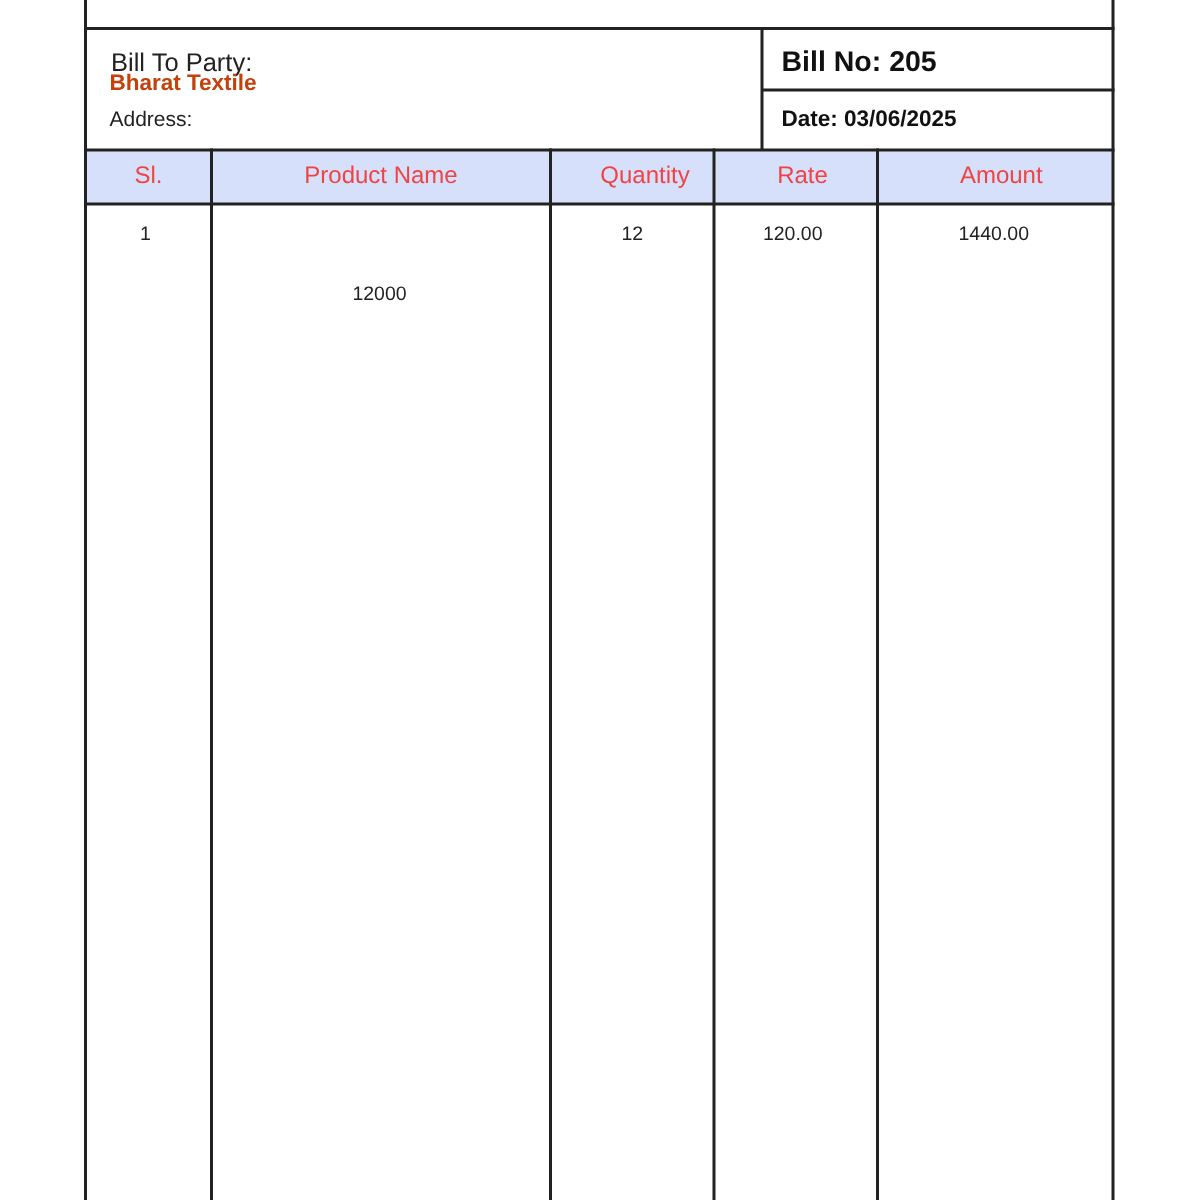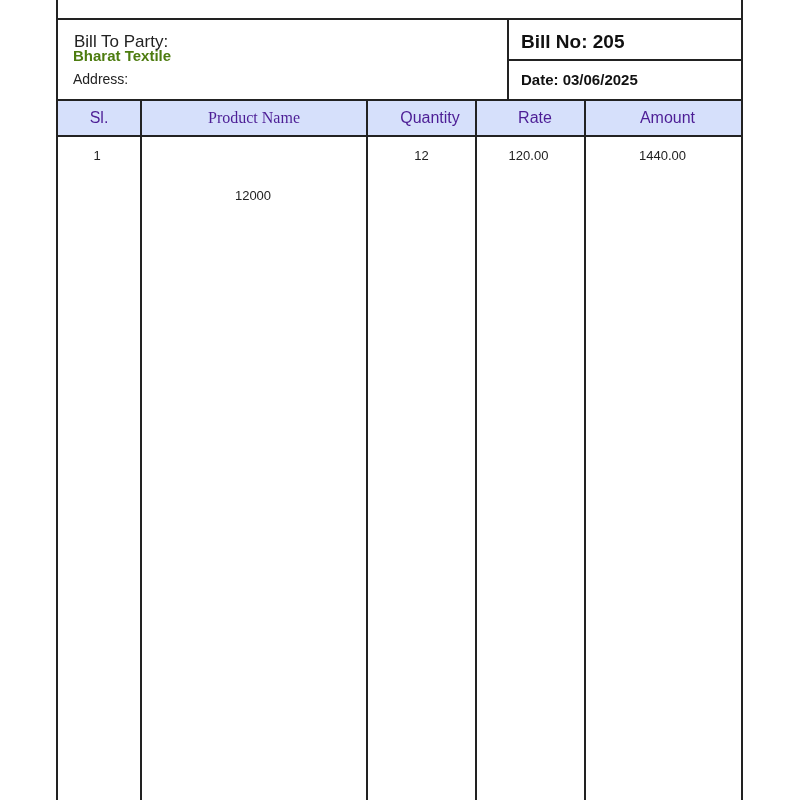--- a/index.html
+++ b/index.html
@@ -2,21 +2,21 @@
 <html><head>
   <meta charset="utf-8">
   <style>
     html, body { margin: 0; padding: 0; background: #ffffff; }
     body { width: 800px; height: 800px; position: relative; overflow: hidden;
            font-family: "Liberation Sans", "DejaVu Sans", sans-serif; color: #111; }
     .abs { position: absolute; box-sizing: border-box; }
     .vline { position: absolute; width: 2px; background: #222; }
     .hline { position: absolute; height: 2px; background: #222; }
     .header-row { position: absolute; left: 57px; top: 100px; width: 685px; height: 36px; background: #d6e0fb; }
-    .hcell { position: absolute; top: 100px; height: 36px; display: flex; align-items: center; justify-content: center; font-size: 16px; color: #4c1d95; }
+    .hcell { position: absolute; top: 100px; height: 36px; display: flex; align-items: center; justify-content: center; font-size: 16px; color: #ef4444; }
     .dcell { position: absolute; top: 145px; height: 20px; display: flex; align-items: center; justify-content: center; font-size: 13px; color: #222; }
   </style>
 </head>
 <body>
 
 <div>
   <div class="header-row"></div>
 
   <div class="vline" style="left:56px; top:0; height:800px;"></div>
   <div class="vline" style="left:741px; top:0; height:800px;"></div>
@@ -27,28 +27,28 @@
   <div class="hline" style="left:56px; top:135px; width:687px;"></div>
 
   <div class="vline" style="left:507px; top:18px; height:82px;"></div>
 
   <div class="vline" style="left:140px; top:99px; height:701px;"></div>
   <div class="vline" style="left:366px; top:99px; height:701px;"></div>
   <div class="vline" style="left:475px; top:99px; height:701px;"></div>
   <div class="vline" style="left:584px; top:99px; height:701px;"></div>
 
   <div class="abs" style="left:74px; top:32px; font-size:17px; color:#222;">Bill To Party:</div>
-  <div class="abs" style="left:73px; top:47px; font-size:15px; font-weight:bold; color:#4d7c0f;">Bharat Textile</div>
+  <div class="abs" style="left:73px; top:47px; font-size:15px; font-weight:bold; color:#c2410c;">Bharat Textile</div>
   <div class="abs" style="left:73px; top:71px; font-size:14px; color:#222;">Address:</div>
 
   <div class="abs" style="left:521px; top:31px; font-size:19px; font-weight:bold; color:#111;">Bill No: 205</div>
   <div class="abs" style="left:521px; top:71px; font-size:15px; font-weight:bold; color:#111;">Date: 03/06/2025</div>
 
   <div class="hcell" style="left:58px; width:82px;">Sl.</div>
-  <div class="hcell" style="left:142px; width:224px;font-family:Liberation Serif, serif;">Product Name</div>
+  <div class="hcell" style="left:142px; width:224px;">Product Name</div>
   <div class="hcell" style="left:368px; width:124px;">Quantity</div>
   <div class="hcell" style="left:477px; width:116px;">Rate</div>
   <div class="hcell" style="left:586px; width:163px;">Amount</div>
 
   <div>
     <div class="dcell" style="left:58px; width:78px;">1</div>
     <div class="dcell" style="left:142px; width:222px;margin-top:40px;">12000</div>
     <div class="dcell" style="left:368px; width:107px;">12</div>
     <div class="dcell" style="left:477px; width:103px;">120.00</div>
     <div class="dcell" style="left:586px; width:153px;">1440.00</div>

